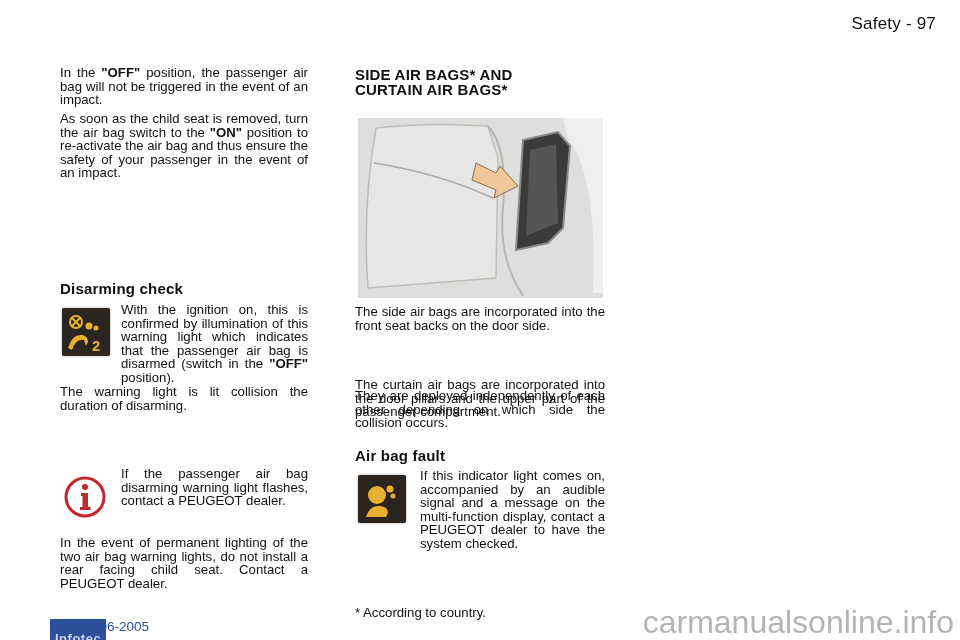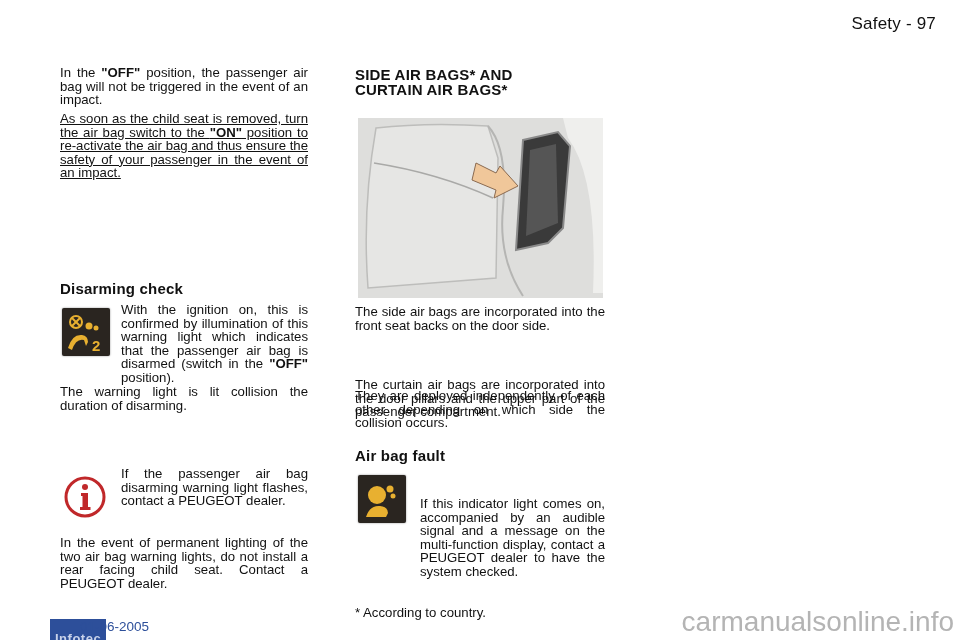--- a/index.html
+++ b/index.html
@@ -25,30 +25,30 @@
       background: linear-gradient(135deg, #e8e8e6 0%, #dcdcda 45%, #cfcfcd 100%);
       overflow: hidden;
     }
     .footer-brand {
       left: 6px; top: 619px; height: 32px; padding: 12px 5px;
       background: #2d4f9a; color: #c8d2ea; font-weight: bold; font-size: 13px; line-height: 16px;
       letter-spacing: 0.5px;
       margin-left: 44px;
     }
     .footer-date { left: 80px; top: 619px; font-size: 13.5px; font-weight: normal; color: #2d4f9a; line-height: 16px; }
-    .watermark { right: 6px; top: 607px; font-size: 28px; color: #b4b4b4; line-height: 30px; }
+    .watermark { right: 6px; top: 607px; font-size: 32px; color: #b4b4b4; line-height: 30px; }
   </style>
 </head>
 <body>
 
 <div class="abs header-title" data-name="page-header-title">Safety - 97</div>
 
 <p class="abs p col-left" style="top:66px;" data-name="intro-paragraph-off"><span>In the </span><b>"OFF"</b><span> position, the passenger air bag will not be triggered in the event of an impact.</span></p>
 
-<p class="abs p col-left" style="top:112px;text-decoration:underline;" data-name="intro-paragraph-on"><span>As soon as the child seat is removed, turn the air bag switch to the </span><b>"ON"</b><span> position to re-activate the air bag and thus ensure the safety of your passenger in the event of an impact.</span></p>
+<p class="abs p col-left" style="top:112px;" data-name="intro-paragraph-on"><span>As soon as the child seat is removed, turn the air bag switch to the </span><b>"ON"</b><span> position to re-activate the air bag and thus ensure the safety of your passenger in the event of an impact.</span></p>
 
 <div class="abs h3" style="left:60px; top:280px;" data-name="disarming-check-heading">Disarming check</div>
 
 <div class="abs icon-box" style="left:62px; top:308px;" data-name="passenger-airbag-off-warning-icon">
   <svg width="48" height="48" viewBox="0 0 48 48">
     <circle cx="14" cy="14" r="6" fill="none" stroke="#e8b030" stroke-width="2"></circle>
     <line x1="10" y1="10" x2="18" y2="18" stroke="#e8b030" stroke-width="2"></line>
     <line x1="18" y1="10" x2="10" y2="18" stroke="#e8b030" stroke-width="2"></line>
     <circle cx="27" cy="18" r="3.5" fill="#e8b030"></circle>
     <path d="M6 40 Q10 26 20 27 Q26 28 26 34 L24 38 L22 32 Q14 30 10 42 Z" fill="#e8b030"></path>
@@ -99,21 +99,21 @@
 
 <div class="abs icon-box" style="left:358px; top:475px;" data-name="airbag-fault-warning-icon">
   <svg width="48" height="48" viewBox="0 0 48 48">
     <circle cx="19" cy="20" r="9" fill="#e8b030"></circle>
     <circle cx="32" cy="14" r="3.5" fill="#e8b030"></circle>
     <circle cx="35" cy="21" r="2.5" fill="#e8b030"></circle>
     <path d="M8 42 Q12 30 22 31 Q30 32 30 38 L28 42 Z" fill="#e8b030"></path>
   </svg>
 </div>
 
-<p class="abs p" style="left:420px; top:497px; width:185px;" data-name="airbag-fault-text-part1"><span>If this indicator light comes on, accompanied by an audible signal and a message on the multi-function display, contact a PEUGEOT dealer to have the system checked.</span></p>
+<p class="abs p" style="left:420px; top:469px; width:185px;" data-name="airbag-fault-text-part1"><span>If this indicator light comes on, accompanied by an audible signal and a message on the multi-function display, contact a PEUGEOT dealer to have the system checked.</span></p>
 
 <div class="abs" style="left:355px; top:605px; font-size:13.2px;text-align:right;" data-name="footnote">* According to country.</div>
 
 <div class="abs footer-brand" data-name="infotec-logo">Infotec</div>
 <div class="abs footer-date" data-name="footer-date">01-06-2005</div>
 <div class="abs watermark" data-name="watermark-link">carmanualsonline.info</div>
 
 <style>
   
   [data-name="airbag-fault-text-part1"] { width: 250px !important; left: 355px !important; text-indent: 0; }

